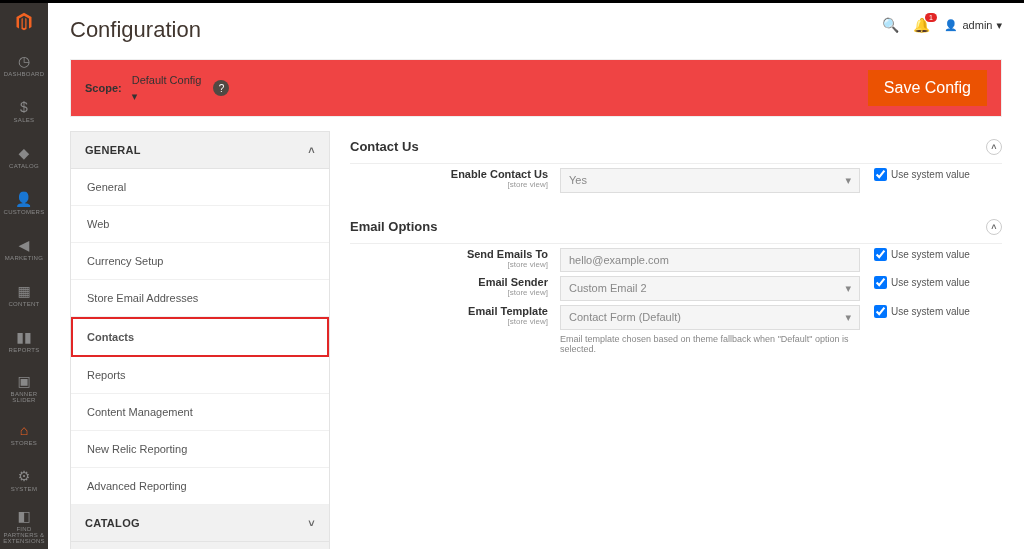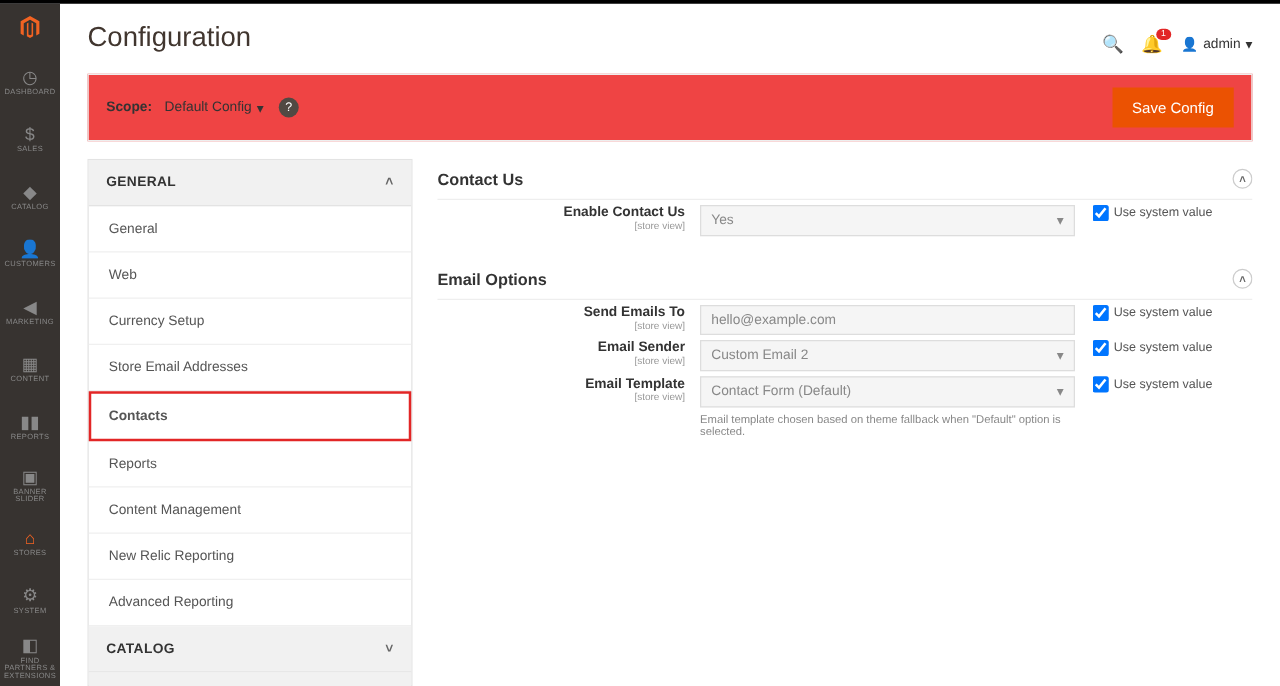--- a/index.html
+++ b/index.html
@@ -6,41 +6,41 @@
 body { font-family:'Helvetica Neue',Arial,sans-serif; font-size:12px; color:#333; background:#fff; width:1024px; height:549px; overflow:hidden; position:relative; }
 .app { display:flex; height:549px; border-top:3px solid #000; }
 .sidenav { width:48px; background:#373330; color:#aaa; display:flex; flex-direction:column; }
 .sidenav .logo { height:40px; display:flex; align-items:center; justify-content:center; }
 .sidenav .logo svg { width:20px; height:20px; }
 .sidenav .item { height:48px; display:flex; flex-direction:column; align-items:center; justify-content:center; gap:2px; cursor:pointer; }
 .sidenav .item .ic { font-size:14px; color:#888; }
 .sidenav .item.active .ic { color:#f26322; }
 .sidenav .item .lbl { font-size:6px; text-align:center; line-height:1; color:#888; letter-spacing:.3px; }
 .main { flex:1; display:flex; flex-direction:column; overflow:hidden; }
-.topbar { display:flex; align-items:flex-end; padding:14px 22px 6px; }
+.topbar { display:flex; align-items:flex-start; padding:14px 22px 6px; }
 .topbar h1 { font-size:22px; font-weight:400; color:#41362f; flex:1; }
 .topbar .tools { display:flex; align-items:center; gap:14px; }
 .topbar .search-ic { font-size:14px; cursor:pointer; }
 .topbar .bell { position:relative; font-size:14px; cursor:pointer; }
 .topbar .bell .badge { position:absolute; top:-4px; right:-6px; background:#e22626; color:#fff; border-radius:8px; font-size:7px; padding:1px 4px; }
 .topbar .user { display:flex; align-items:center; gap:4px; cursor:pointer; font-size:11px; }
 .scopebar { background:#ef4444; border:1px solid #eee; margin:10px 22px 14px; padding:10px 14px; display:flex; align-items:center; }
 .scopebar .lbl { font-weight:600; font-size:11px; margin-right:10px; }
-.scopebar .sel { font-size:11px; display:flex; align-items:flex-start; gap:4px; cursor:pointer; }
+.scopebar .sel { font-size:11px; display:flex; align-items:flex-start; gap:4px; cursor:pointer;flex-direction:column; }
 .scopebar .help { width:16px; height:16px; border-radius:50%; background:#514943; color:#fff; display:flex; align-items:center; justify-content:center; font-size:10px; margin-left:12px; cursor:pointer; }
 .scopebar .spacer { flex:1; }
-.scopebar .save { background:#eb5202; color:#fff; border:none; padding:9px 16px; font-size:12px; cursor:pointer; }
+.scopebar .save { background:#eb5202; color:#fff; border:none; padding:9px 16px; font-size:16px; cursor:pointer; }
 .content { display:flex; flex:1; padding:0 22px; overflow:hidden; }
 .leftcol { width:260px; border:1px solid #e3e3e3; }
 .group-hd { background:#f1f1f1; padding:12px 14px; font-weight:700; font-size:11px; letter-spacing:.3px; display:flex; align-items:center; justify-content:space-between; border-bottom:1px solid #e3e3e3; cursor:pointer; }
 .group-hd .chev { font-size:11px; color:#666; }
 .subitem { padding:12px 16px; font-size:11px; color:#555; border-bottom:1px solid #f0f0f0; cursor:pointer; }
 .subitem.active { border:2px solid #e22626; font-weight:600; padding-left:14px; padding-right:14px; }
 .rightcol { flex:1; padding-left:20px; overflow-y:auto; }
-.section-hd { display:flex; align-items:center; justify-content:space-between; padding:8px 0; font-weight:600; font-size:13px; color:#333; border-bottom:1px solid #eee;gap:33px; }
+.section-hd { display:flex; justify-content:space-between; padding:8px 0; font-weight:600; font-size:13px; color:#333; border-bottom:1px solid #eee;gap:33px; }
 .section-hd .coll { width:16px; height:16px; border:1px solid #ccc; border-radius:50%; display:flex; align-items:center; justify-content:center; font-size:9px; cursor:pointer; color:#666; }
 .fieldrow { display:flex; align-items:flex-start; margin-top:4px; }
 .fieldrow .flabel { width:210px; text-align:right; padding-right:12px; }
 .fieldrow .flabel .fl { font-size:11px; font-weight:600; color:#333; }
 .fieldrow .flabel .fs { font-size:8px; color:#999; }
 .fieldrow .finput { flex:1; max-width:300px; }
 .fieldrow .finput input, .fieldrow .finput .fake-select { width:100%; border:1px solid #ddd; background:#f5f5f5; padding:5px 8px; font-size:11px; color:#888; }
 .fieldrow .finput .fake-select { display:flex; justify-content:space-between; align-items:flex-start; cursor:pointer; }
 .fieldrow .finput .note { font-size:9px; color:#888; margin-top:4px; }
 .fieldrow .fcheck { margin-left:14px; display:flex; align-items:center; gap:4px; font-size:10px; color:#555; }

